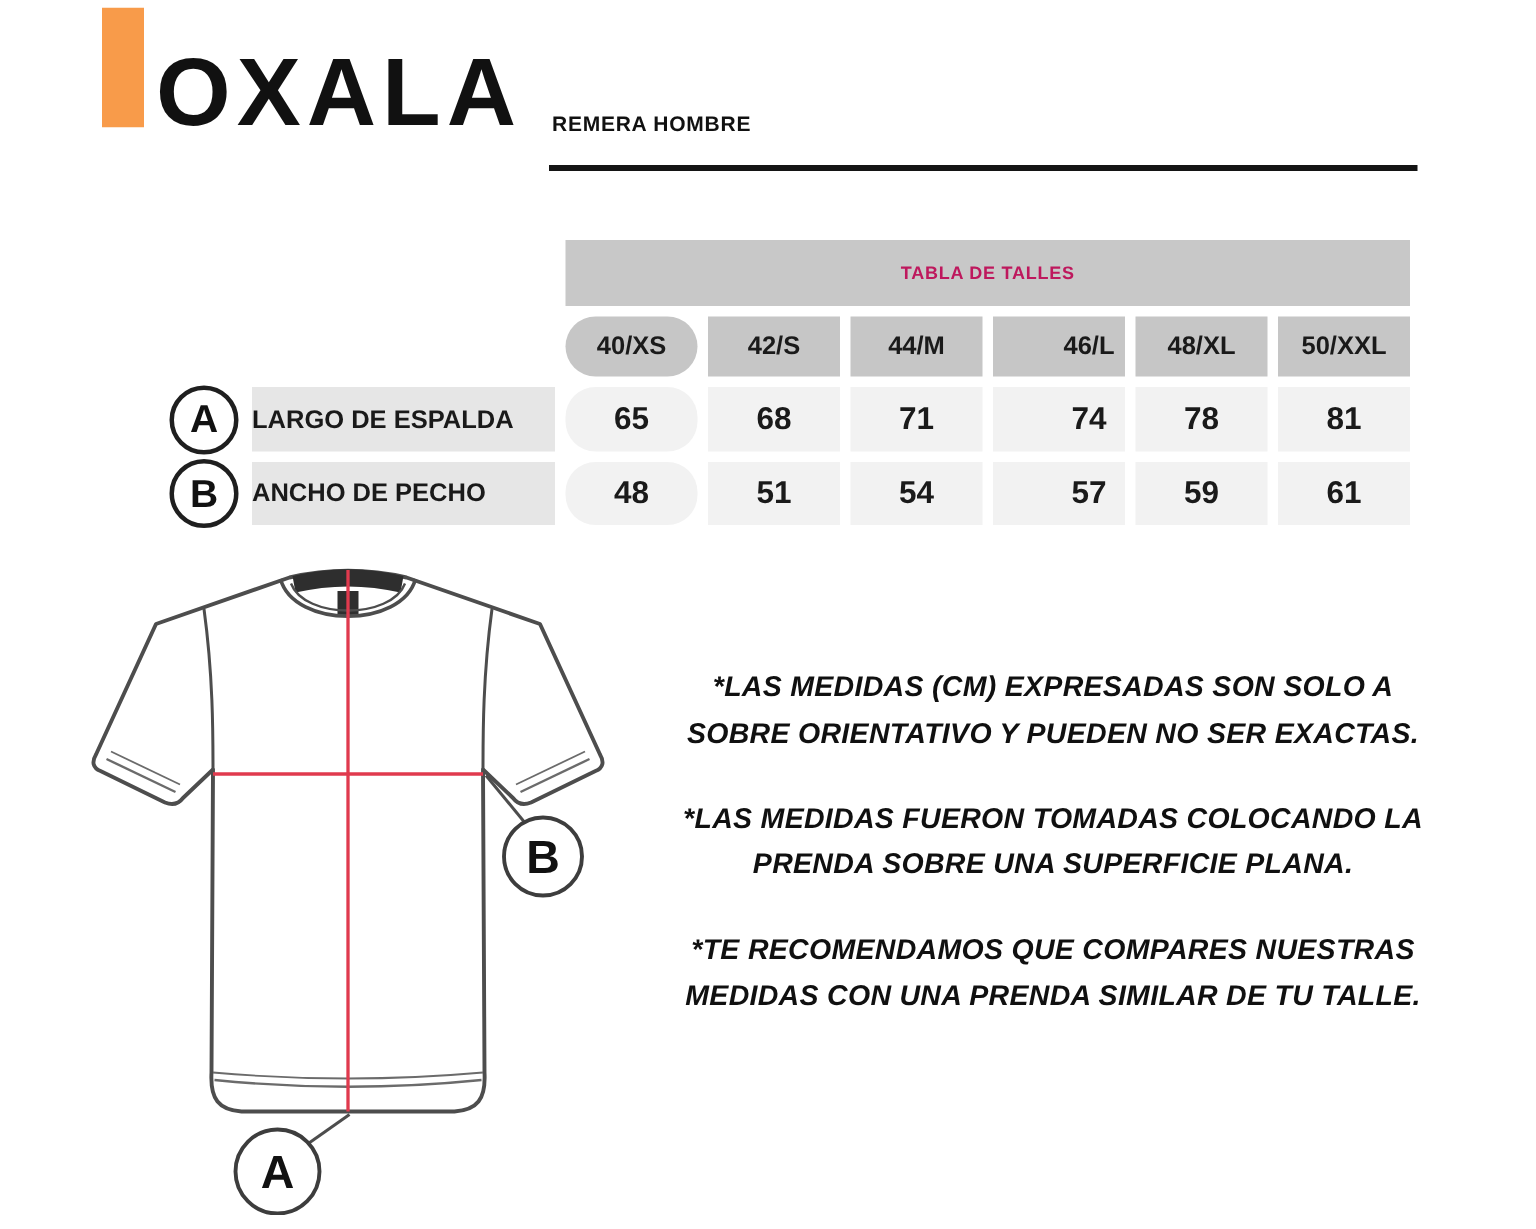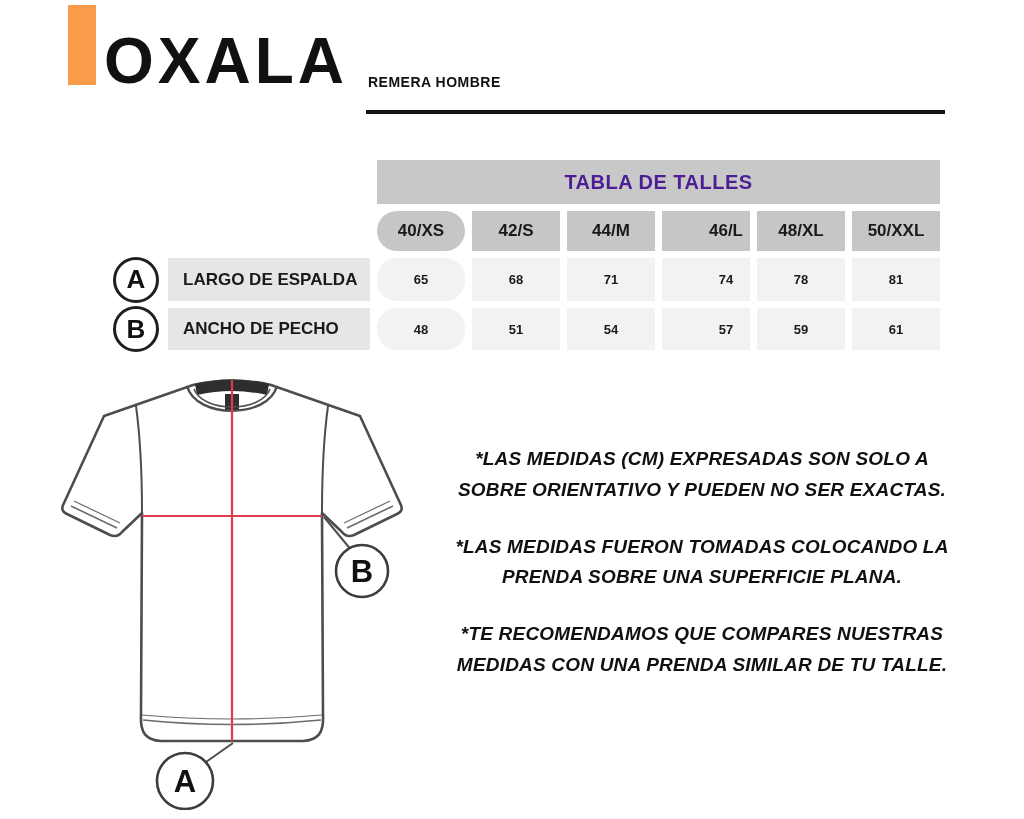--- a/index.html
+++ b/index.html
@@ -24,42 +24,42 @@
   #size-table {
     left: 111px; top: 160px;
     display: grid;
     grid-template-columns: 50px 202px repeat(6, 88px);
     grid-template-rows: 44px 40px 43px 42px;
     column-gap: 7px; row-gap: 7px;
   }
   .tbl-title {
     grid-column: 3 / span 6; grid-row: 1;
     background: #c8c8c8; display: flex; align-items: center; justify-content: center;
-    font-size: 20px; font-weight: 700; letter-spacing: .5px; color: #4c1d95;
+    font-size: 12px; font-weight: 700; letter-spacing: .5px; color: #be185d;
   }
   .size-cell {
     grid-row: 2; background: #c6c6c6;
     display: flex; align-items: center; justify-content: center;
     font-size: 17px; font-weight: 700; color: #1a1a1a;
   }
   .marker-circle {
     grid-column: 1; align-self: center; justify-self: center;
     width: 46px; height: 46px; border: 3px solid #1f1f1f; border-radius: 50%;
     display: flex; align-items: center; justify-content: center;
     font-size: 26px; font-weight: 700; color: #111; background: #fff;
   }
   .label-cell {
     grid-column: 2; background: #e6e6e6;
-    display: flex; align-items: center; padding-left: 15px;
+    display: flex; align-items: center; padding-left: 0;
     font-size: 17px; font-weight: 700; color: #1a1a1a;
   }
   .value-cell {
     background: #f2f2f2;
     display: flex; align-items: center; justify-content: center;
-    font-size: 13px; font-weight: 700; color: #1a1a1a;
+    font-size: 21px; font-weight: 700; color: #1a1a1a;
   }
   .r3 { grid-row: 3; } .r4 { grid-row: 4; }
   .c3 { grid-column: 3; border-radius: 20px; } .c4 { grid-column: 4; } .c5 { grid-column: 5; }
   .c6 { grid-column: 6; padding-left: 40px; } .c7 { grid-column: 7; } .c8 { grid-column: 8; }
 
   
   #tshirt-diagram { left: 40px; top: 370px; }
 
   
   #notes { left: 448px; top: 444px; width: 508px; }

